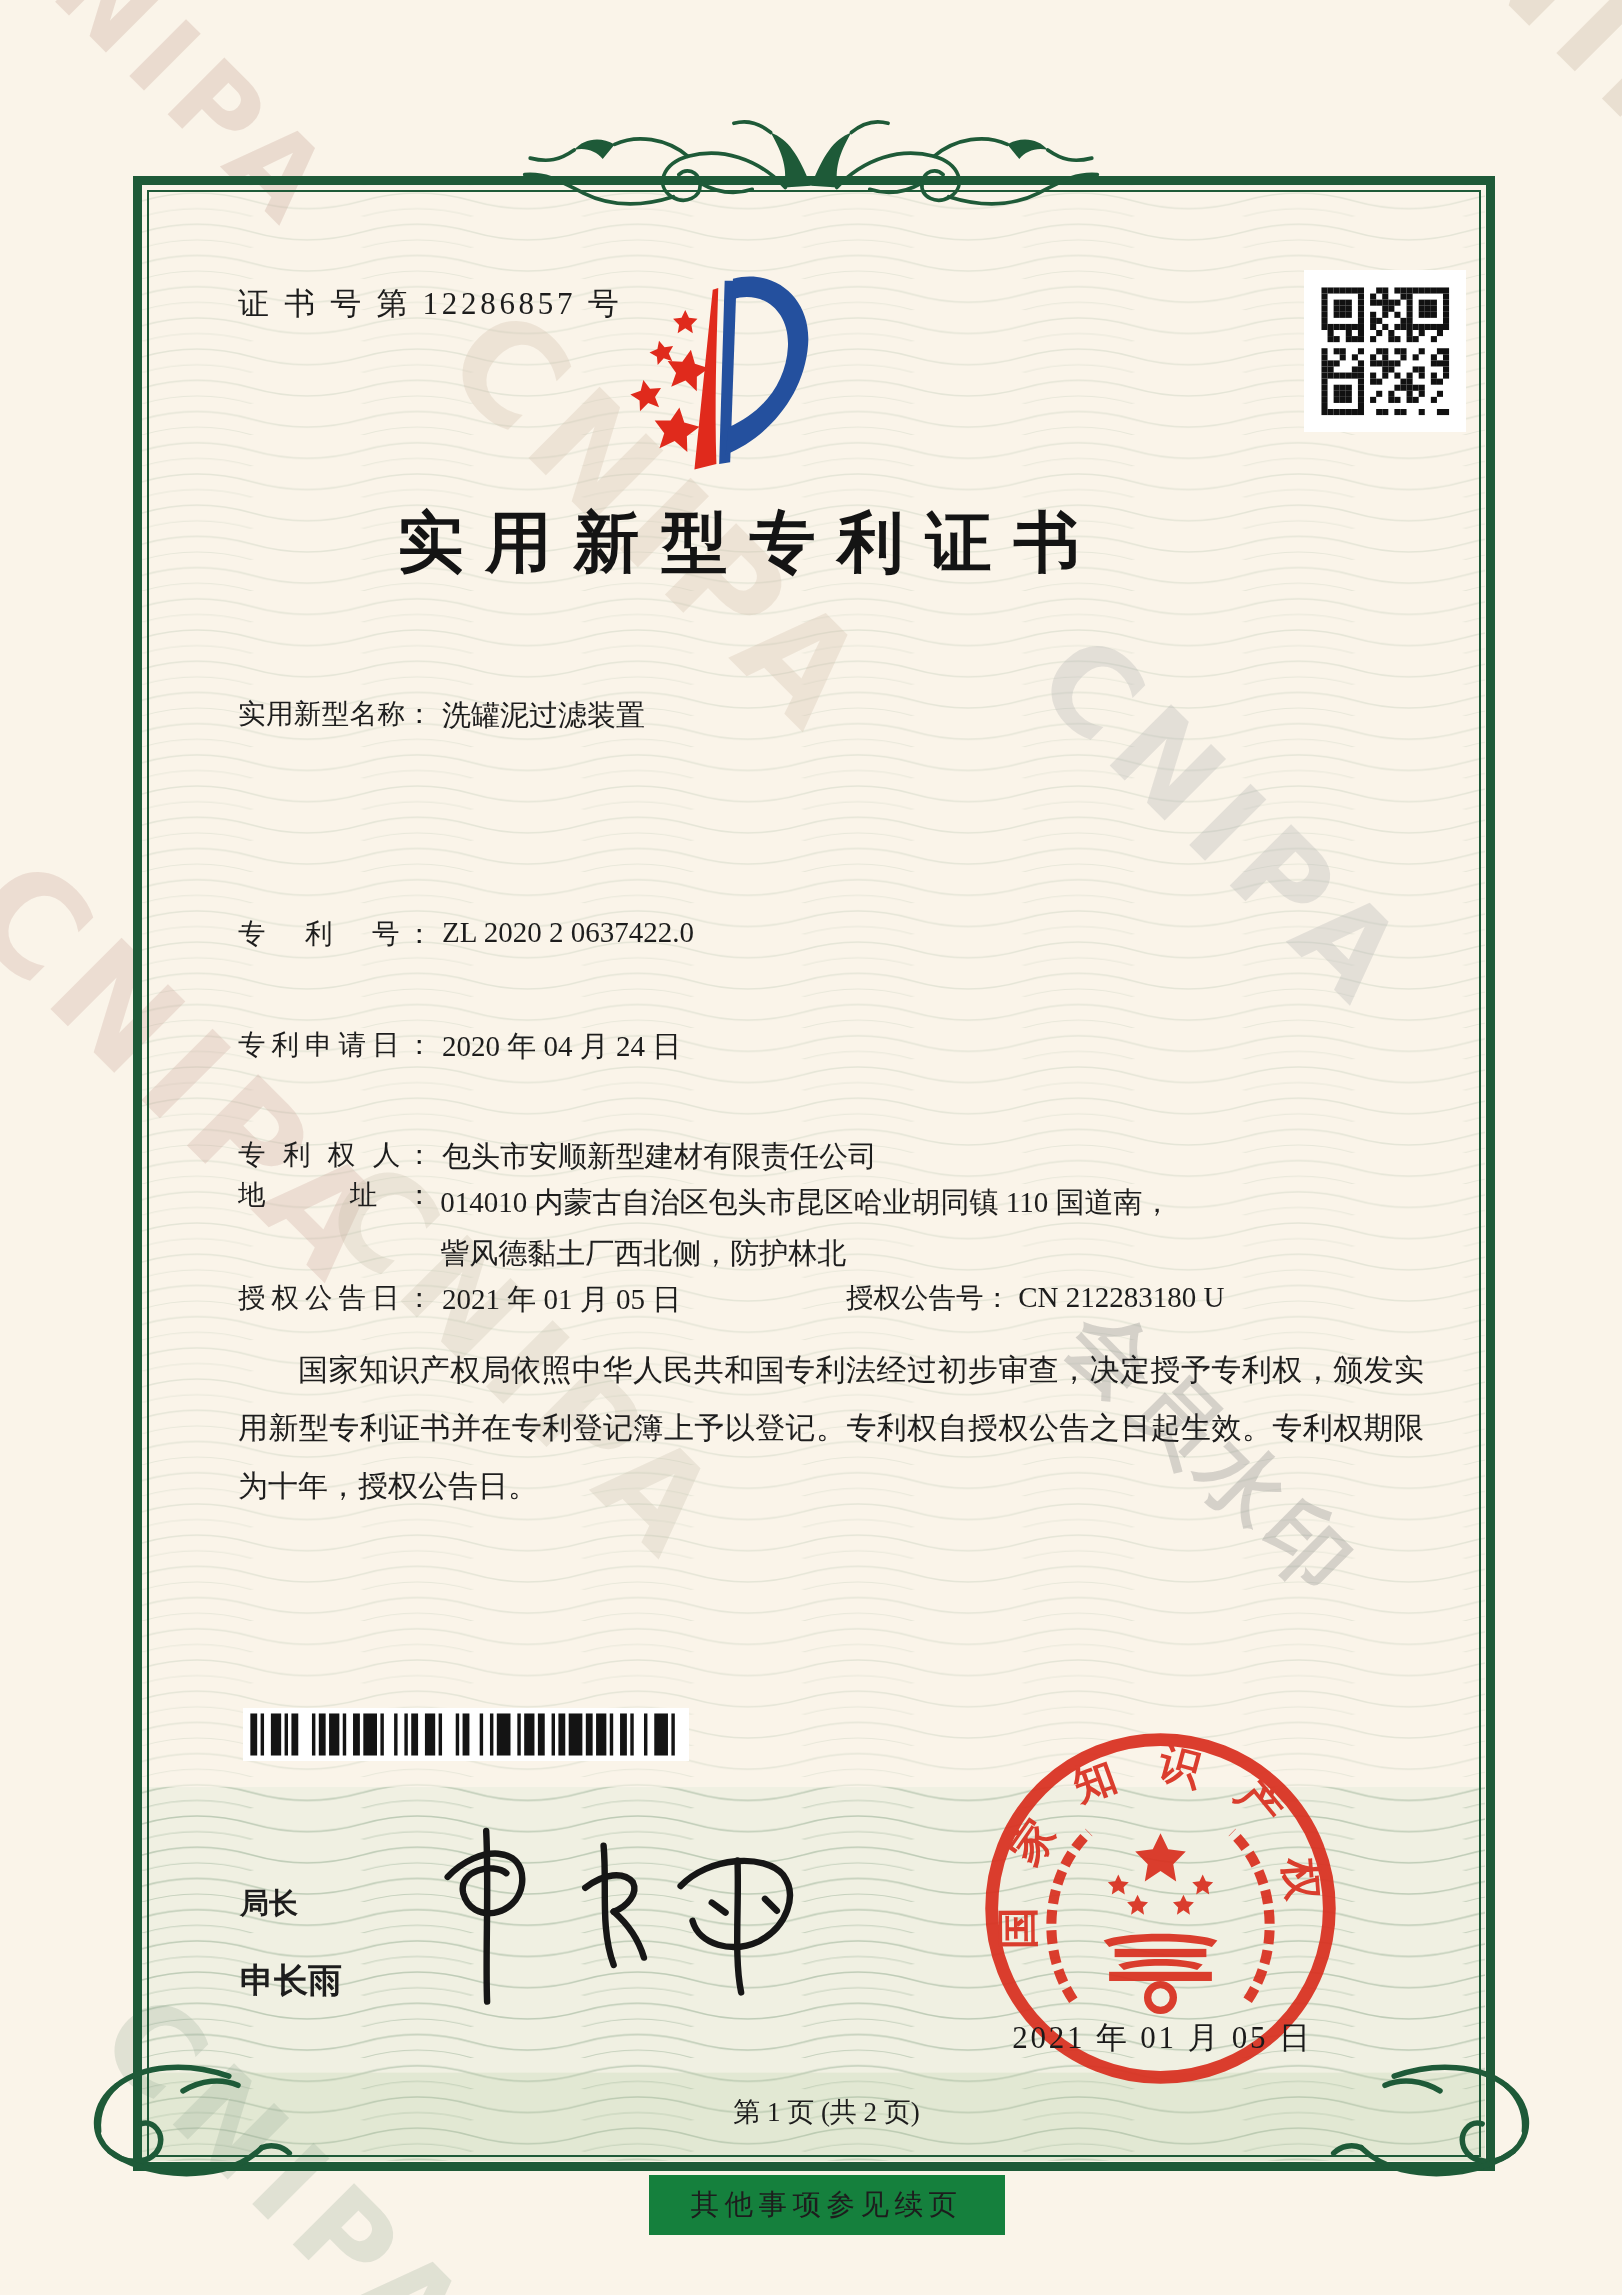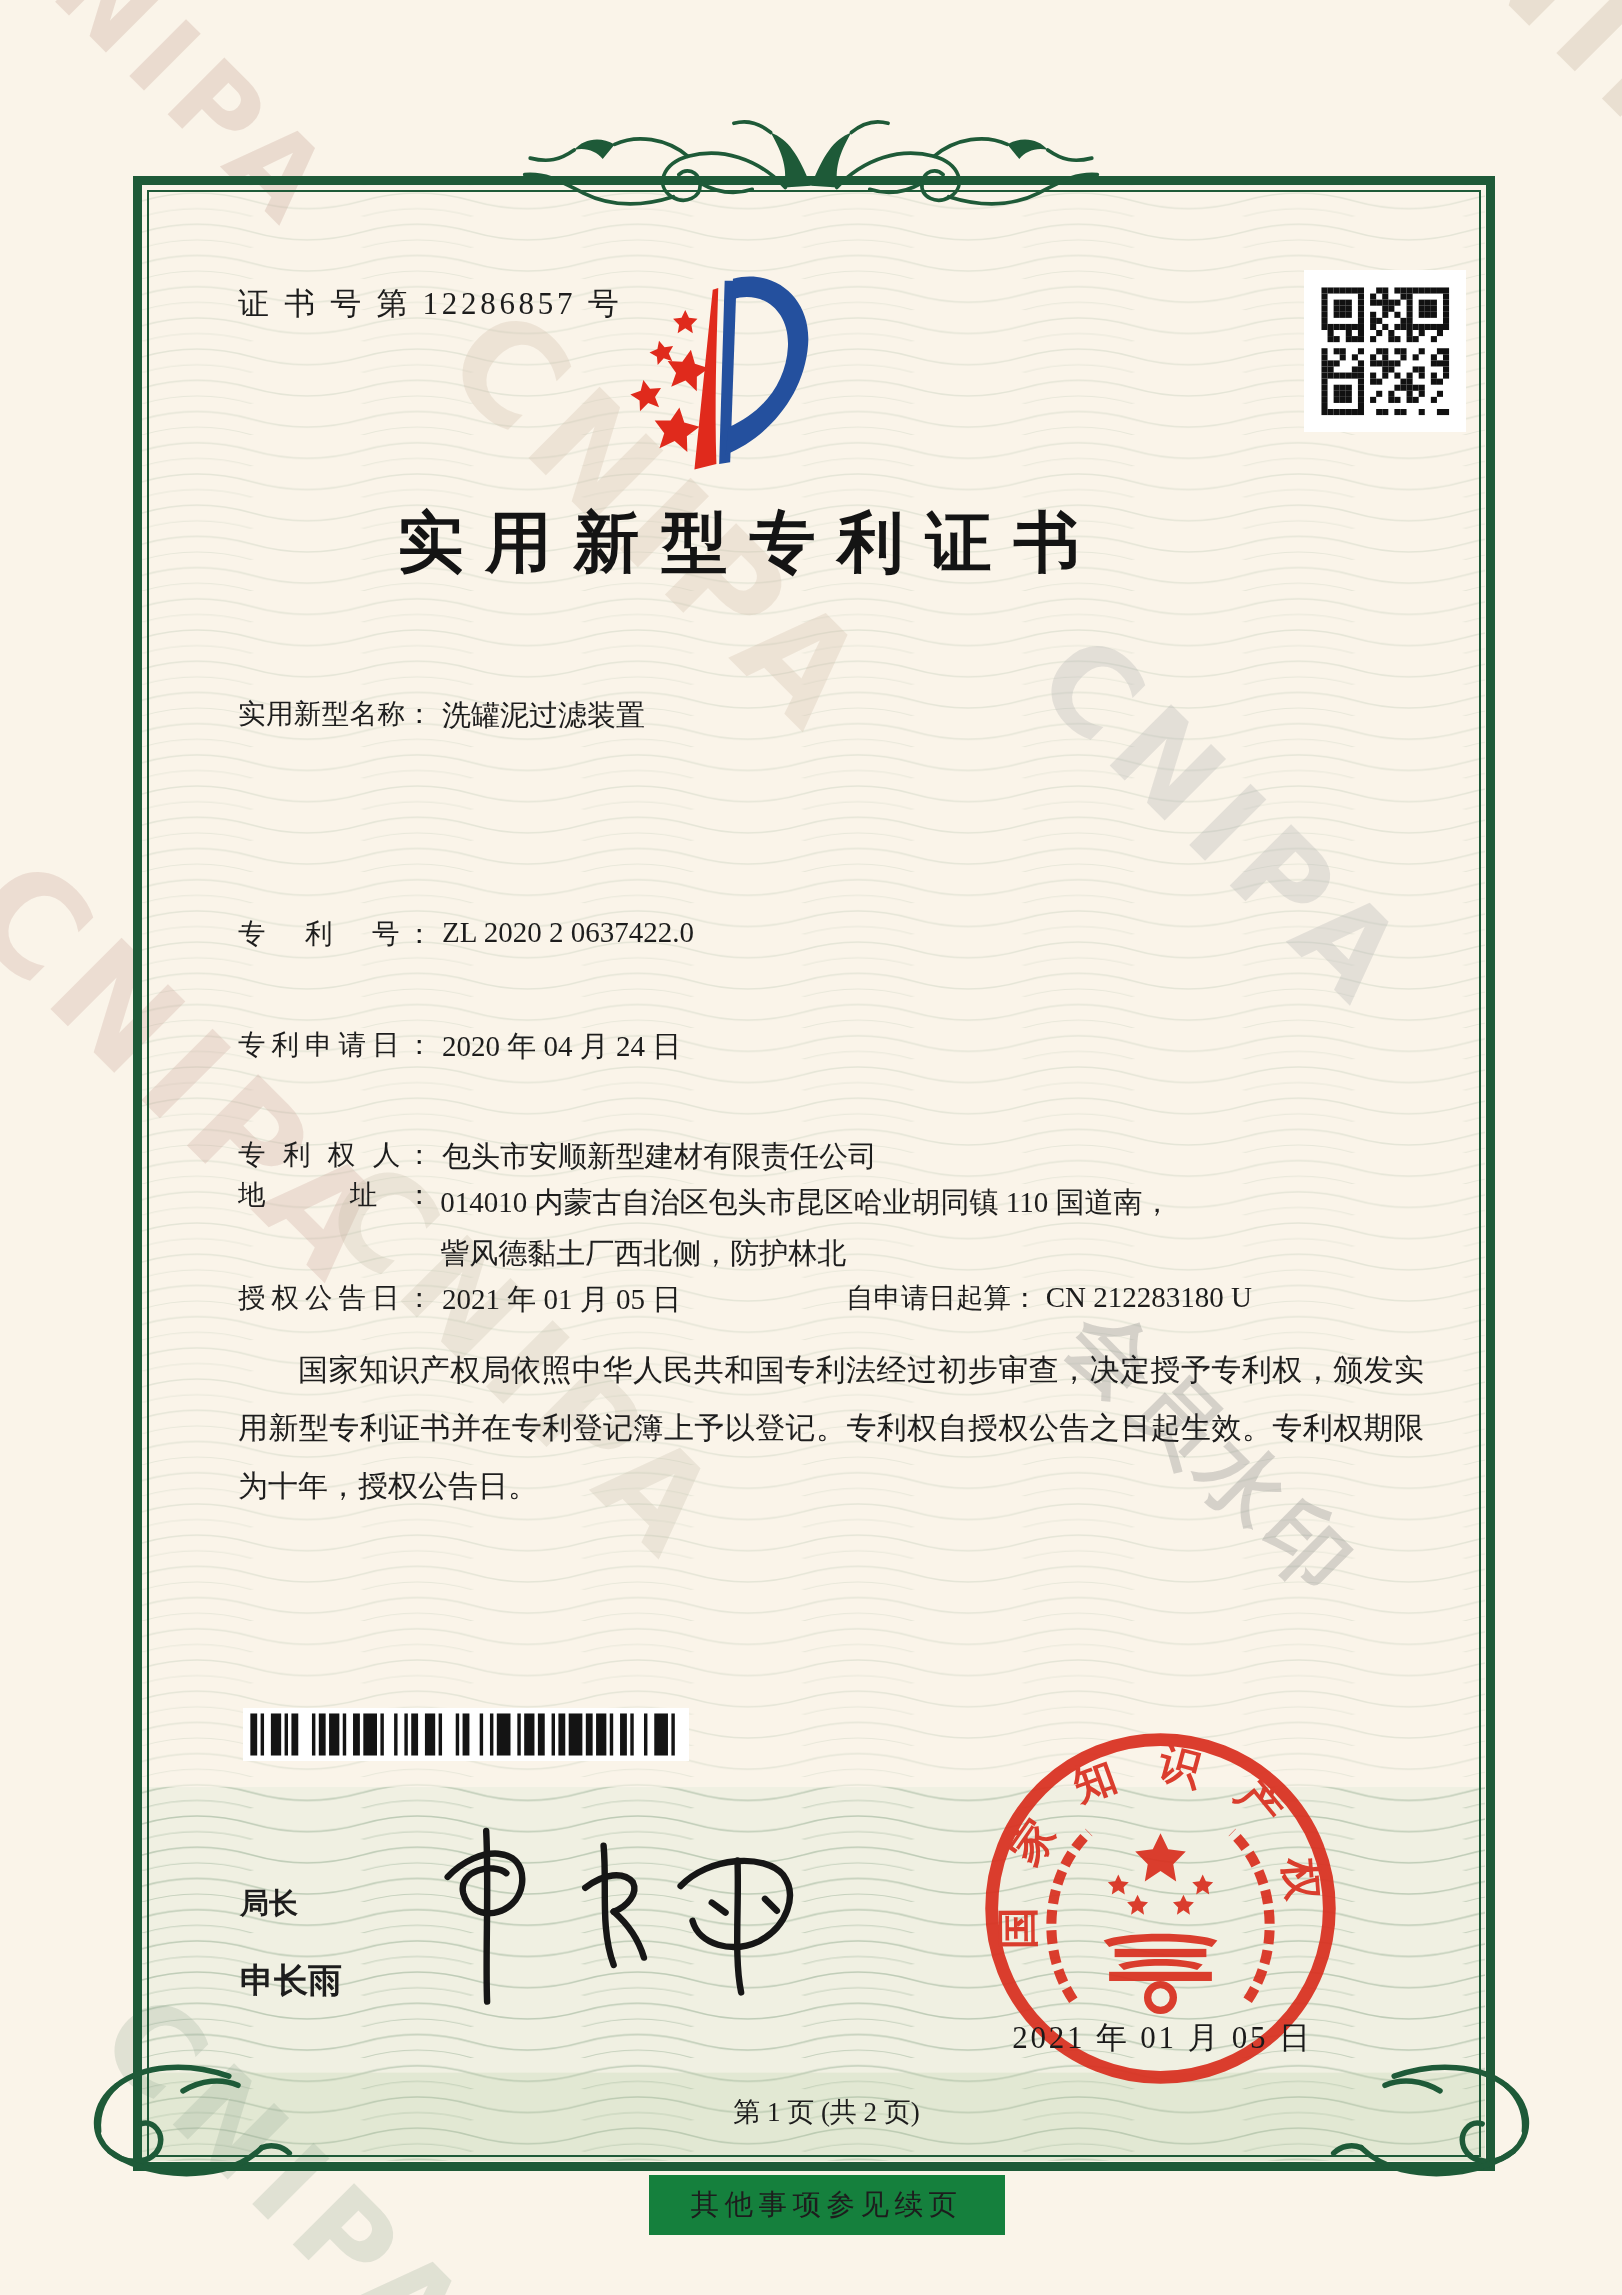--- a/index.html
+++ b/index.html
@@ -395,21 +395,21 @@
     <div class="row" style="top:1177px;">
       <span class="lbl">地　址：</span>
       <span class="addr-val"><span>014010 内蒙古自治区包头市昆区哈业胡同镇 110 国道南，</span><br>
       <span>訾风德黏土厂西北侧，防护林北</span></span>
     </div>
 
     <div class="row" style="top:1280px;">
       <span class="lbl">授权公告日：</span>
       <span class="val">2021 年 01 月 05 日</span>
       <span class="pair2">
-        <span style="font-size:27.5px;">自申请日起算：</span>
+        <span style="font-size:27.5px;">授权公告号：</span>
         <span>CN 212283180 U</span>
       </span>
     </div>
 
     <div class="paras">
       <p>国家知识产权局依照中华人民共和国专利法经过初步审查，决定授予专利权，颁发实用新型专利证书并在专利登记簿上予以登记。专利权自授权公告之日起生效。专利权期限为十年，授权公告日。</p>
     </div>
 
     <svg id="barcode" class="barcode" width="446" height="53" viewBox="0 0 486 58">
         <rect width="486" height="58" fill="#fff"></rect>

